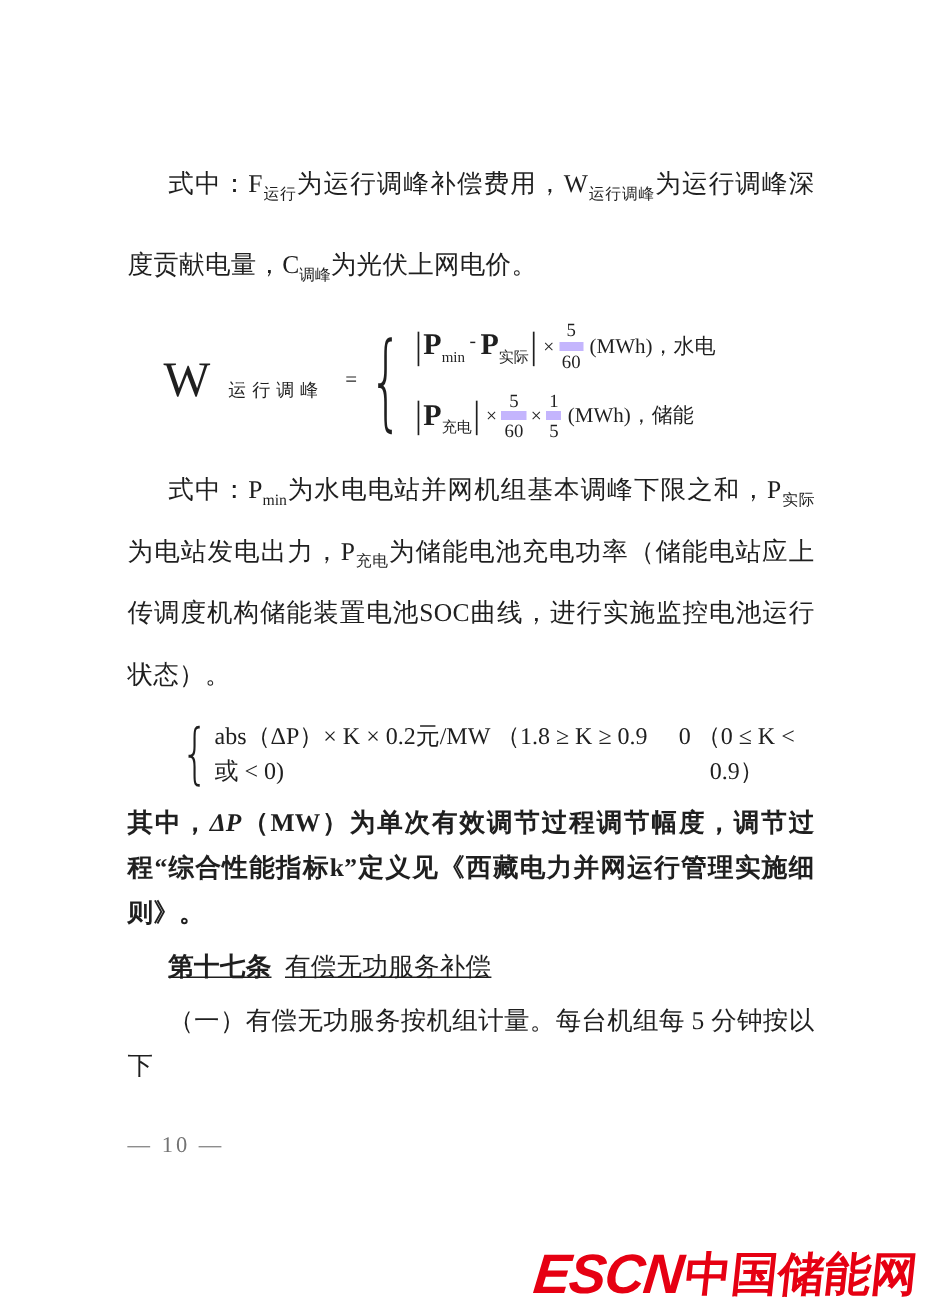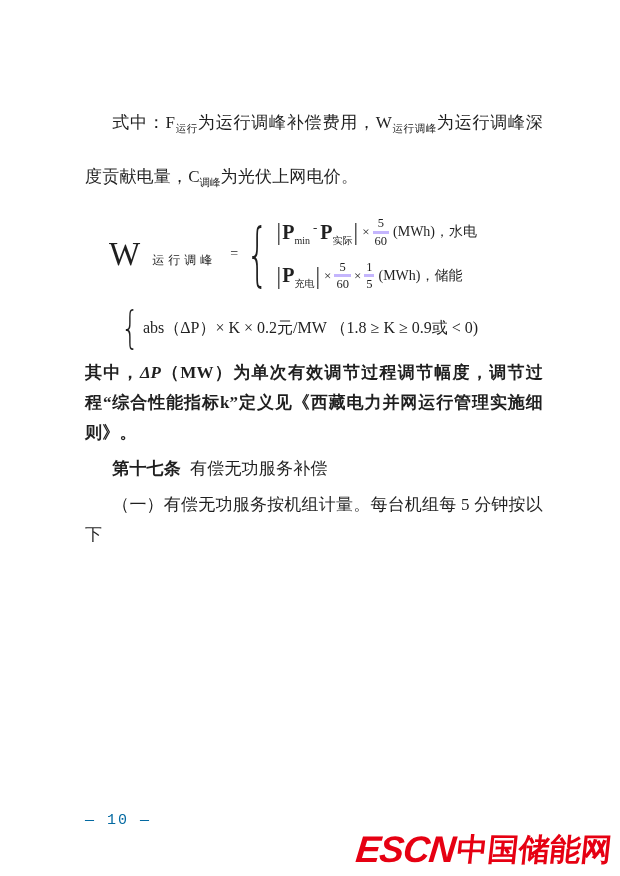--- a/index.html
+++ b/index.html
@@ -21,21 +21,21 @@
     font-size:17px;
     text-align:justify;
     letter-spacing:0.2px;
   }
   .indent{text-indent:1.6em;}
   .p1{line-height:54px;}
   .p2{line-height:30px;}
   .p3{line-height:41px;}
   .p4{line-height:30px;}
   .p5{line-height:30px;font-weight:bold;}
-  .p6{line-height:30px;margin-top:6px;}
+  .p6{line-height:30px;margin-top:6px;text-decoration:underline;}
   .p7{line-height:30px;margin-top:6px;}
   .bold{font-weight:bold;margin-right:9px;}
   sub{font-size:10.5px;line-height:0;letter-spacing:0;}
   .var{letter-spacing:0;}
   .italic{font-style:italic;}
 
   
   .f1{
     display:flex;align-items:center;
     margin:8px 0 10px 24px;height:84px;
@@ -53,36 +53,36 @@
   .f1-row{display:flex;align-items:center;font-size:14px;letter-spacing:0;}
   .p-var{font-size:20px;font-weight:bold;}
   .p-var sub{font-size:10px;font-weight:normal;}
   .abar{font-size:23px;font-weight:300;transform:scaleY(1.1);margin:0 1px;}
   .minus{position:relative;top:-4px;margin:0 3px;font-size:13px;}
   .times{font-size:13px;margin:0 3px;}
   .frac{
     display:inline-flex;flex-direction:column;align-items:center;
     font-size:12.5px;line-height:1.15;vertical-align:middle;letter-spacing:0;
   }
-  .frac .den{border-top:3px solid #c4b5fd;padding:0 2px;text-align:center;}
+  .frac .den{border-top:6px solid #c4b5fd;padding:0 2px;text-align:center;}
   .tail{font-size:14px;margin-left:4px;}
 
   
   .f2{
     display:flex;align-items:center;
     margin:10px 0 8px 34px;
   }
   .f2-label{font-size:17px;letter-spacing:0.5px;}
   .brace-f2{font-size:44px;transform:scaleX(0.65);margin:0 -1px 0 -3px;}
   .f2-rows{display:flex;flex-direction:row;font-size:16px;line-height:1.45;letter-spacing:0;justify-content:flex-end;}
   .f2-row2{text-align:center;}
 
   .footer-num{
-    position:absolute;left:85px;top:812px;
-    font-size:15px;color:#0369a1;letter-spacing:2px;font-family:Liberation Mono, monospace;
+    position:absolute;left:85px;top:756px;
+    font-size:15px;color:#737373;letter-spacing:2px;
   }
   .escn-logo{
     position:absolute;right:8px;top:831px;
     display:flex;align-items:center;
     transform:skewX(-6deg);
     white-space:nowrap;
   }
   .escn-en{
     font-family:"Liberation Sans","DejaVu Sans",sans-serif;
     font-weight:bold;font-style:italic;
@@ -133,26 +133,28 @@
             <span class="times">×</span>
             <span class="frac">
               <span class="num">1</span>
               <span class="den">5</span>
             </span>
             <span class="tail">(MWh)，储能</span>
         </div>
       </div>
     </div>
 
+    <p class="para indent p3"><span>式中：</span><span class="var">P</span><sub>min</sub><span>为水电电站并网机组基本调峰下限之和，</span><span class="var">P</span><sub>实际</sub><span>为电站发电出力，</span><span class="var">P</span><sub>充电</sub><span>为储能电池充电功率（储能电站应上传调度机构储能装置电池SOC曲线，进行实施监控电池运行状态）。</span></p>
 
 
     <div class="f2">
       <span class="brace brace-f2">{</span>
       <div class="f2-rows">
         <div class="f2-row1">abs（ΔP）× K × 0.2元/MW （1.8 ≥ K ≥ 0.9或 &lt; 0)</div>
+        <div class="f2-row2">0 （0 ≤ K &lt; 0.9）</div>
       </div>
     </div>
 
     <p class="para p5"><span>其中，</span><span class="var italic">ΔP</span><span>（MW）为单次有效调节过程调节幅度，调节过程“综合性能指标k”定义见《西藏电力并网运行管理实施细则》。</span></p>
 
     <p class="para indent p6"><span class="bold">第十七条</span><span>有偿无功服务补偿</span></p>
 
     <p class="para indent p7">（一）有偿无功服务按机组计量。每台机组每 5 分钟按以下</p>
 
   </div>

